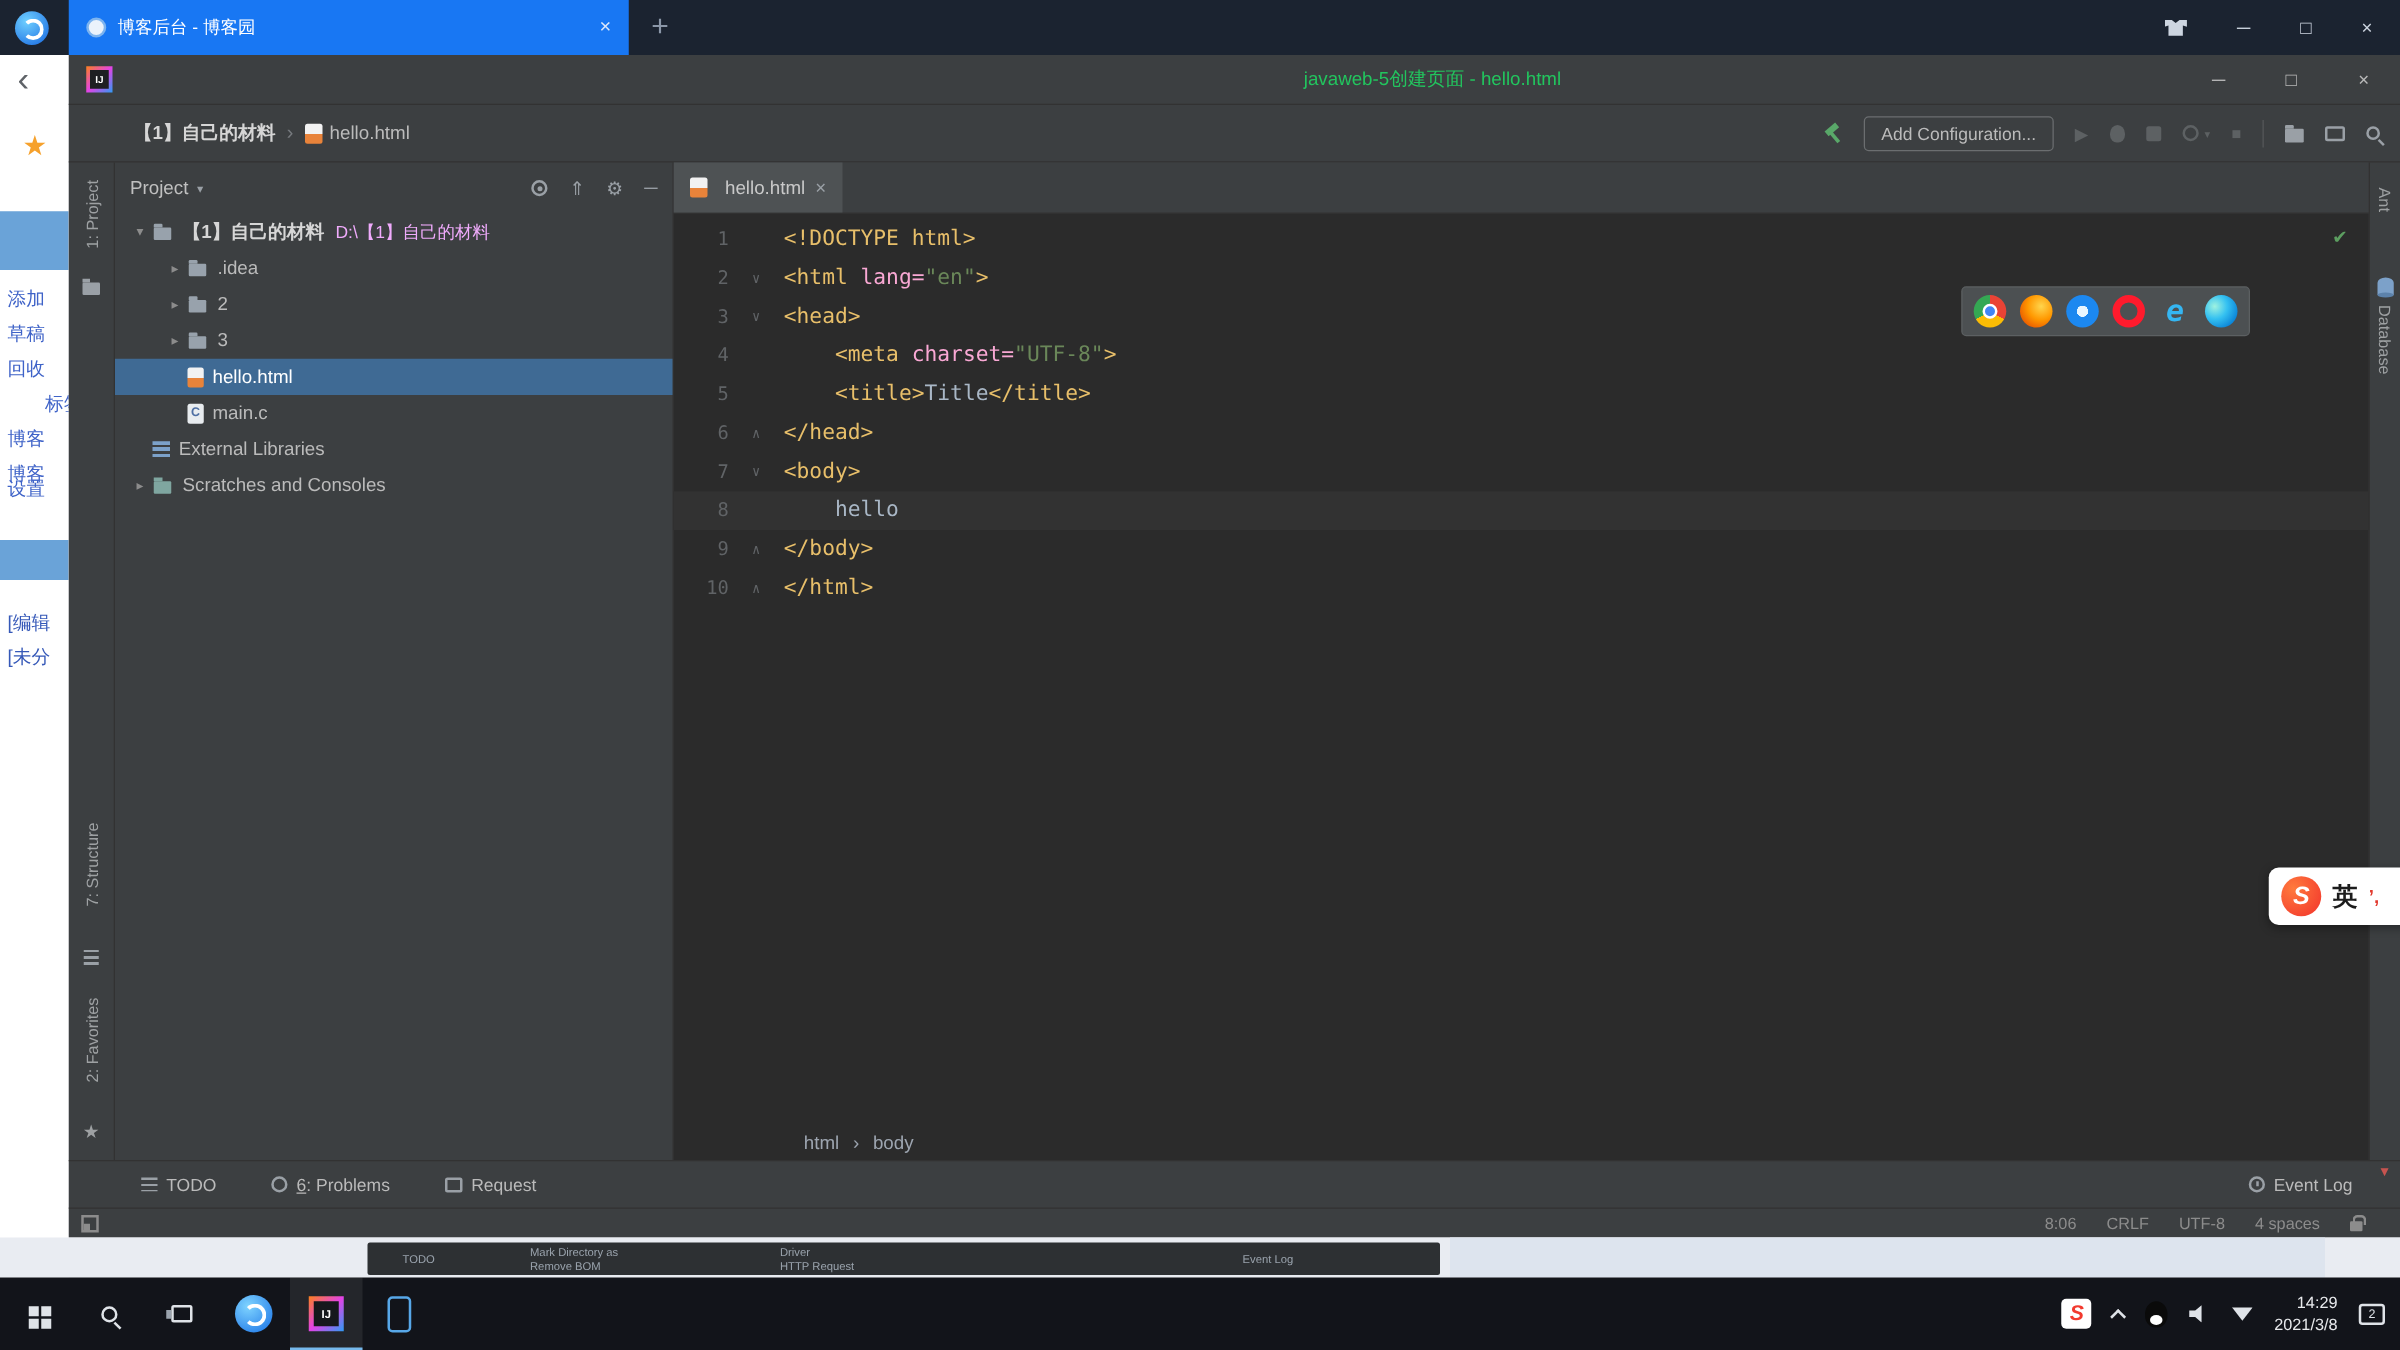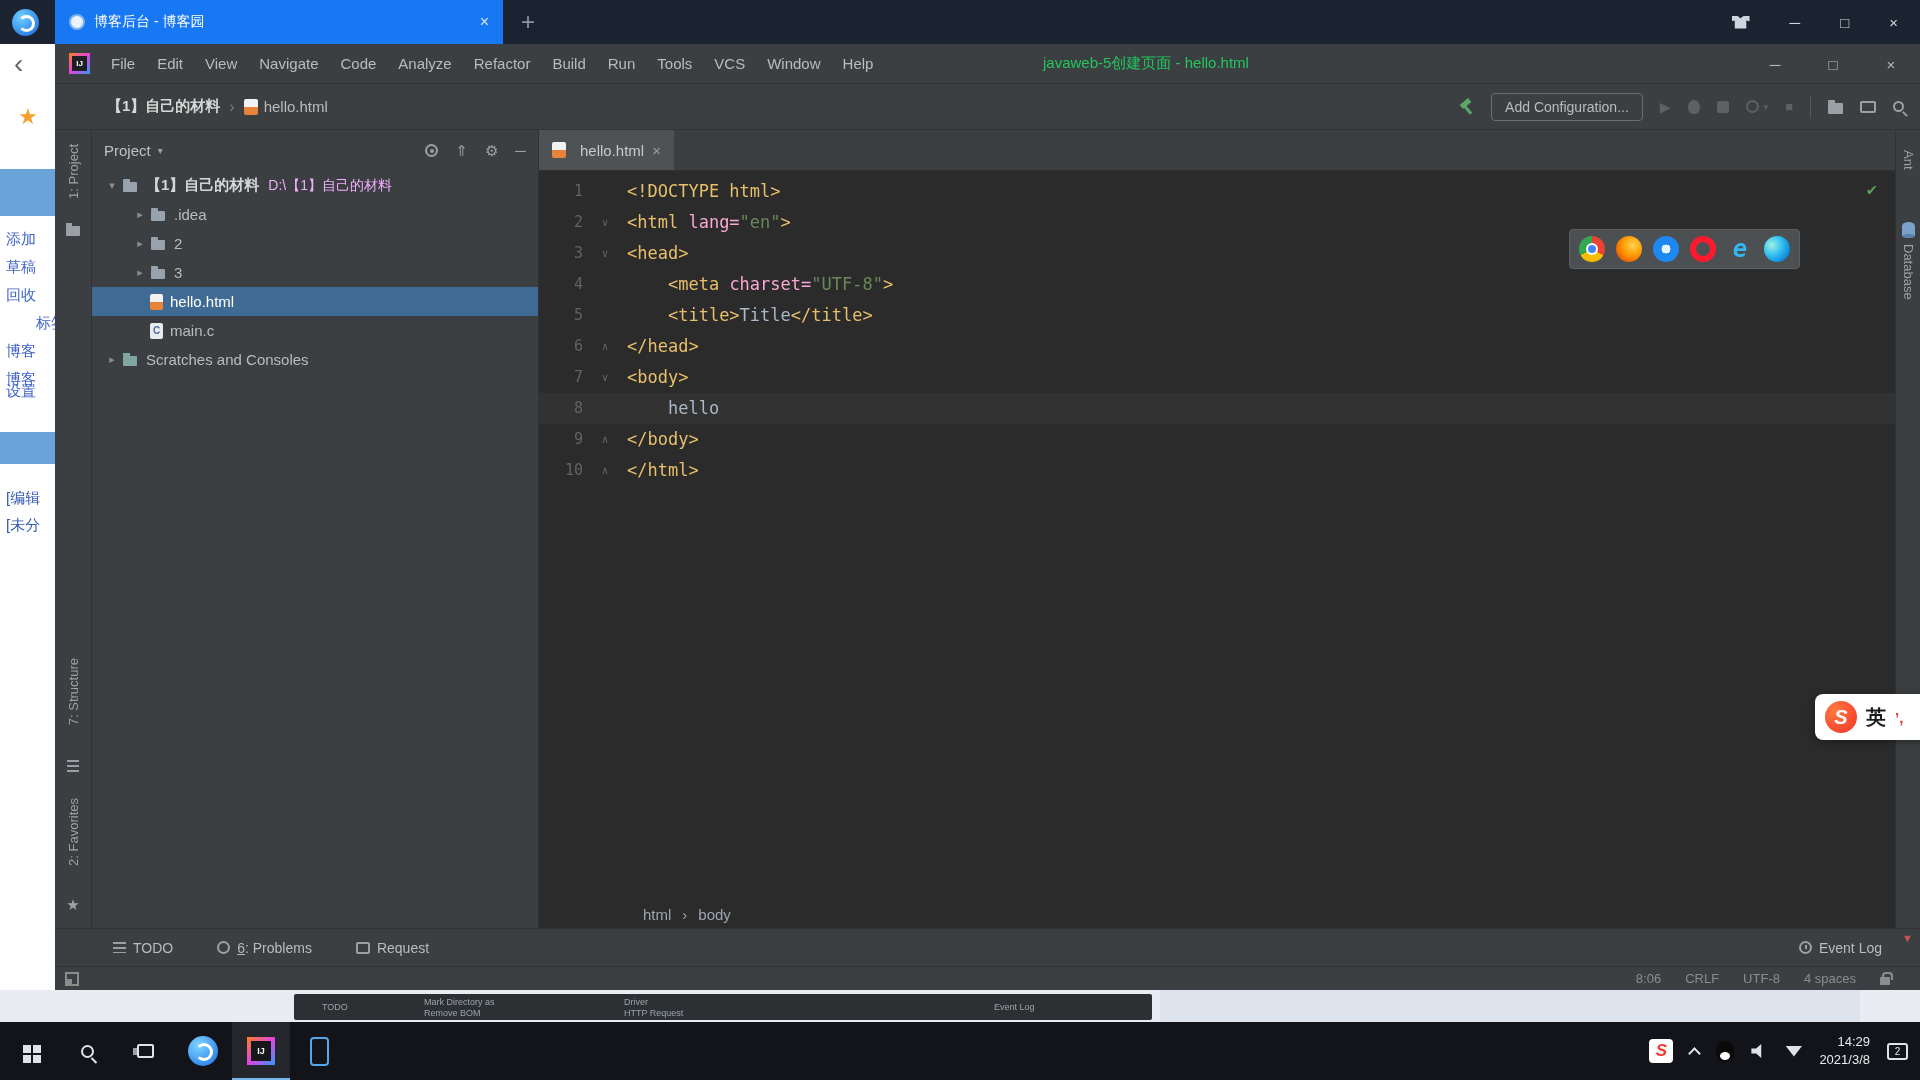--- a/index.html
+++ b/index.html
@@ -216,35 +216,20 @@
     <span class="ps-link" style="top: 326px;">博客</span>
     <span class="ps-link" style="top: 338px;">设置</span>
     <span class="ps-link dim" style="top: 445px;">[编辑</span>
     <span class="ps-link dim" style="top: 472px;">[未分</span>
   </div>
 
 <div class="ide">
 
   <div class="titlebar">
     <div class="ij-logo"></div>
-    <div id="menu-bar" style="display:flex">
-        <span class="menu-item">File</span>
-        <span class="menu-item">Edit</span>
-        <span class="menu-item">View</span>
-        <span class="menu-item">Navigate</span>
-        <span class="menu-item">Code</span>
-        <span class="menu-item">Analyze</span>
-        <span class="menu-item">Refactor</span>
-        <span class="menu-item">Build</span>
-        <span class="menu-item">Run</span>
-        <span class="menu-item">Tools</span>
-        <span class="menu-item">VCS</span>
-        <span class="menu-item">Window</span>
-        <span class="menu-item">Help</span>
-      </div>
     <span class="win-title">javaweb-5创建页面 - hello.html</span>
     <div class="win-controls">
       <span class="wc">─</span>
       <span class="wc">□</span>
       <span class="wc">×</span>
     </div>
   </div>
 
   <div class="toolbar">
     <span class="crumb-root">【1】自己的材料</span>
@@ -326,20 +311,25 @@
             <span class="chev"></span>
             <span class="t-icon ic-html"></span>
             <span class="t-label">hello.html</span>
           </div>
           <div class="t-row">
             <span class="chev"></span>
             <span class="t-icon ic-c">C</span>
             <span class="t-label">main.c</span>
           </div>
           <div class="t-row lvl0">
+            <span class="chev"></span>
+            <span class="t-icon ic-lib"></span>
+            <span class="t-label">External Libraries</span>
+          </div>
+          <div class="t-row lvl0">
             <span class="chev">▸</span>
             <span class="t-icon ic-scratch"></span>
             <span class="t-label">Scratches and Consoles</span>
           </div>
         </div>
     </div>
 
     <div class="editor-col">
       <div class="etabs">
         <div class="etab">

